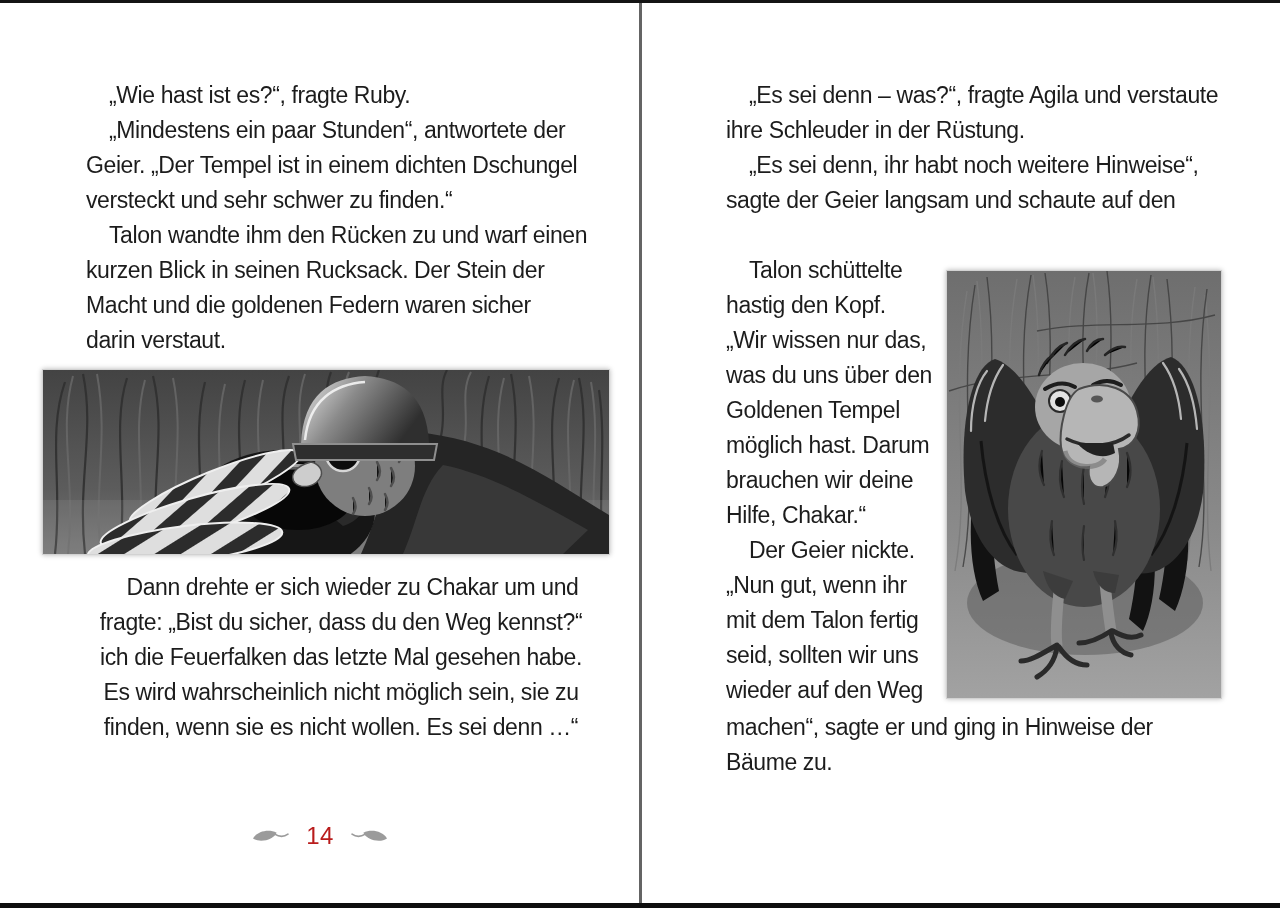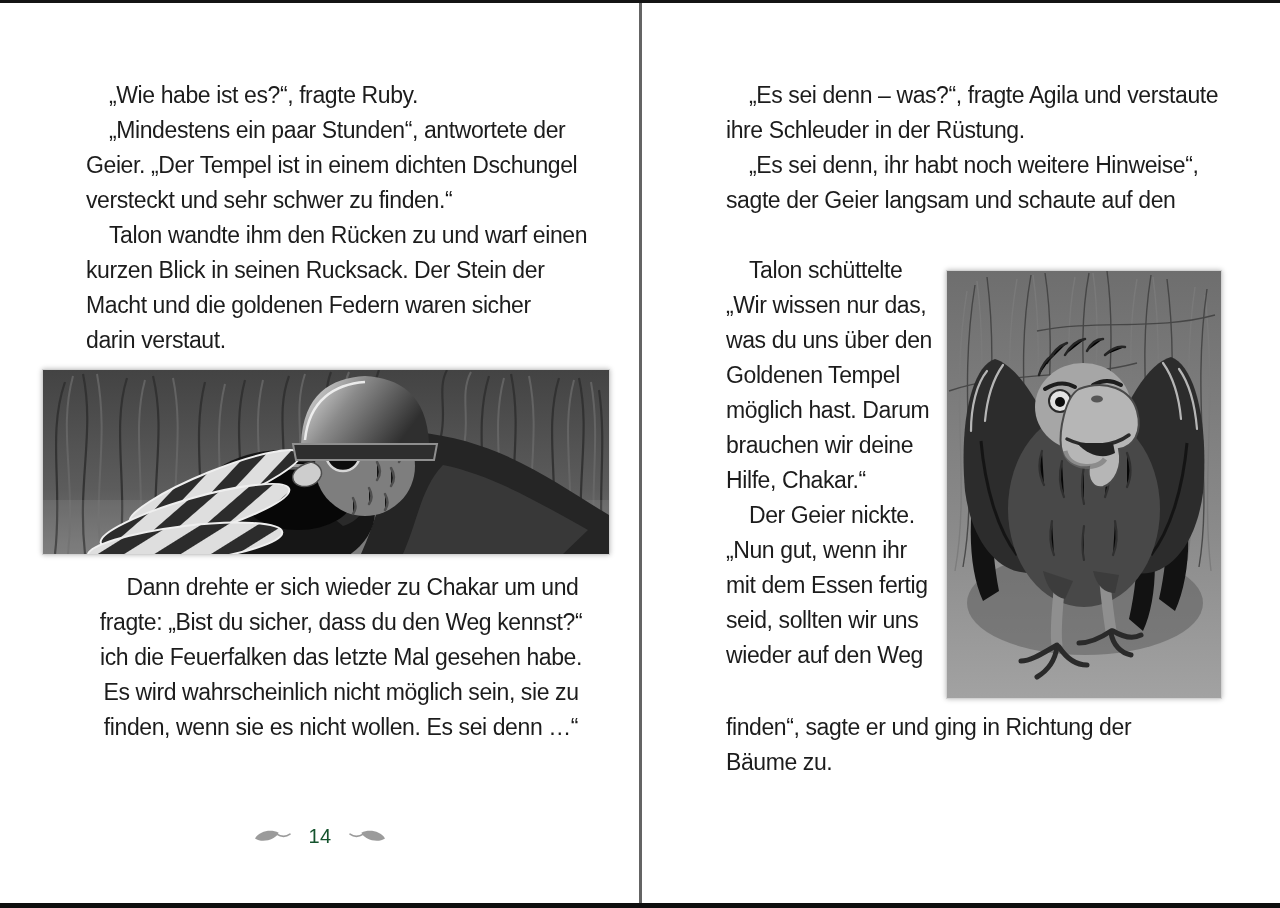--- a/index.html
+++ b/index.html
@@ -19,35 +19,35 @@
     font-size:23px;line-height:35px;letter-spacing:-0.4px;
   }
   .line{white-space:nowrap;}
   .line.indent{padding-left:23px;}
   .illustration{position:absolute;border:1px solid #d2d2d2;box-shadow:0 0 5px rgba(0,0,0,.28);background:#5a5a5a;}
   .illustration svg{display:block;}
   .footer{
     position:absolute;left:0;top:818px;width:640px;height:36px;
     display:flex;align-items:center;justify-content:center;gap:17px;
   }
-  .pagenum{font-size:20px;color:#14532d;letter-spacing:0.5px;}
+  .pagenum{font-size:24px;color:#b91c1c;letter-spacing:0.5px;}
   .leaf{width:38px;height:17px;}
   .leaf.flip{transform:scaleX(-1);}
 </style>
 </head>
 <body>
 
 <div class="edge-top"></div>
 <div class="divider"></div>
 <div class="edge-bottom"></div>
 
 <div class="page" id="page-left">
 
   <div class="tblock" style="left:86px;top:78px;width:510px;">
-      <div class="line indent">„Wie habe ist es?“, fragte Ruby.</div>
+      <div class="line indent">„Wie hast ist es?“, fragte Ruby.</div>
       <div class="line indent">„Mindestens ein paar Stunden“, antwortete der</div>
       <div class="line">Geier. „Der Tempel ist in einem dichten Dschungel</div>
       <div class="line">versteckt und sehr schwer zu finden.“</div>
       <div class="line indent">Talon wandte ihm den Rücken zu und warf einen</div>
       <div class="line">kurzen Blick in seinen Rucksack. Der Stein der</div>
       <div class="line">Macht und die goldenen Federn waren sicher</div>
       <div class="line">darin verstaut.</div>
     </div>
 
   <div class="illustration" style="left:42px;top:369px;width:566px;height:184px;">
@@ -168,29 +168,30 @@
 
   <div class="tblock" style="left:78px;top:78px;width:510px;">
       <div class="line indent">„Es sei denn – was?“, fragte Agila und verstaute</div>
       <div class="line">ihre Schleuder in der Rüstung.</div>
       <div class="line indent">„Es sei denn, ihr habt noch weitere Hinweise“,</div>
       <div class="line">sagte der Geier langsam und schaute auf den</div>
     </div>
 
   <div class="tblock" style="left:78px;top:253px;width:216px;">
       <div class="line indent">Talon schüttelte</div>
+      <div class="line">hastig den Kopf.</div>
       <div class="line">„Wir wissen nur das,</div>
       <div class="line">was du uns über den</div>
       <div class="line">Goldenen Tempel</div>
       <div class="line">möglich hast. Darum</div>
       <div class="line">brauchen wir deine</div>
       <div class="line">Hilfe, Chakar.“</div>
       <div class="line indent">Der Geier nickte.</div>
       <div class="line">„Nun gut, wenn ihr</div>
-      <div class="line">mit dem Essen fertig</div>
+      <div class="line">mit dem Talon fertig</div>
       <div class="line">seid, sollten wir uns</div>
       <div class="line">wieder auf den Weg</div>
     </div>
 
   <div class="illustration" style="left:298px;top:270px;width:274px;height:427px;">
     <svg width="274" height="427" viewBox="0 0 274 427">
       <defs>
         <linearGradient id="bgR" x1="0" y1="0" x2="0" y2="1">
           <stop offset="0" stop-color="#6e6e6e"></stop>
           <stop offset="0.62" stop-color="#8b8b8b"></stop>
@@ -294,17 +295,17 @@
           <path d="M166,360 C176,366 186,368 194,364"></path>
         </g>
       </g>
 
       <path d="M96,300 C100,318 108,326 118,328 L126,310 Z" fill="#3c3c3c"></path>
       <path d="M146,300 C150,316 158,322 168,322 L172,304 Z" fill="#3c3c3c"></path>
     </svg>
   </div>
 
   <div class="tblock" style="left:78px;top:710px;width:510px;">
-      <div class="line">finden“, sagte er und ging in Richtung der</div>
+      <div class="line">machen“, sagte er und ging in Hinweise der</div>
       <div class="line">Bäume zu.</div>
     </div>
 
 </div>
 
 </body></html>

